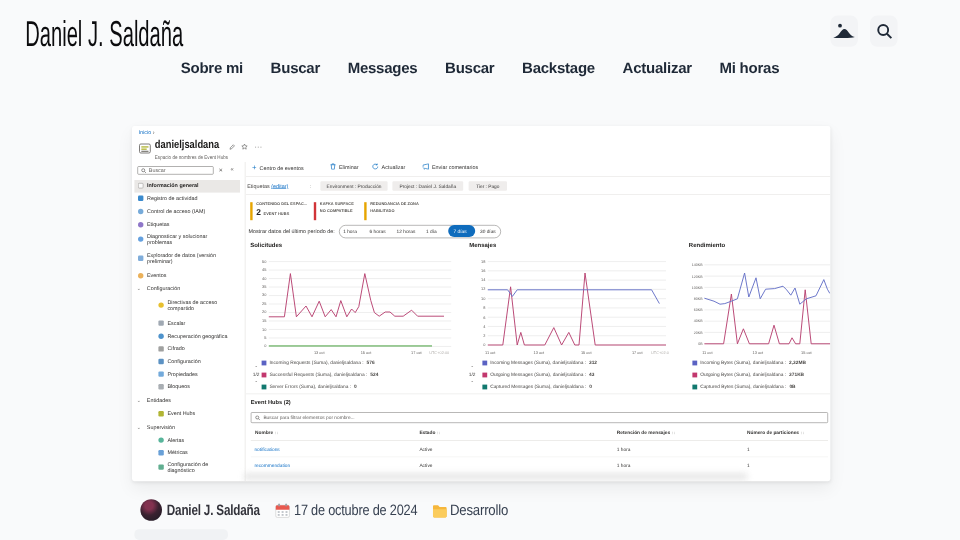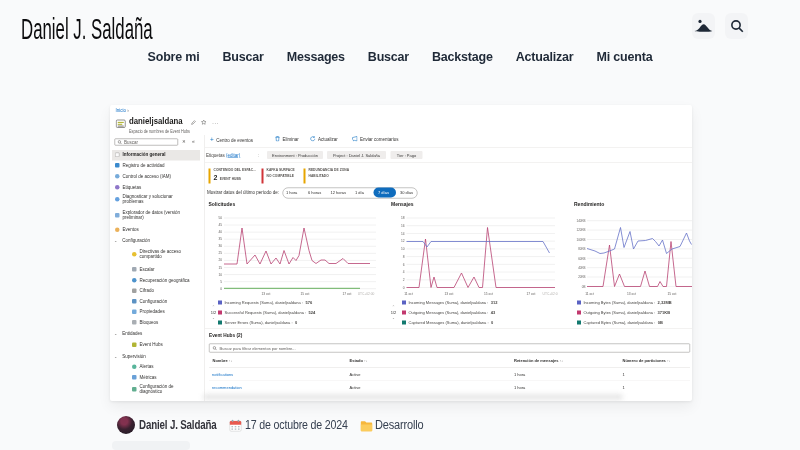--- a/index.html
+++ b/index.html
@@ -29,21 +29,21 @@
 <body>
 
   <div class="abs logo">Daniel J. Saldaña</div>
   <nav>
     <a>Sobre mi</a>
     <a>Buscar</a>
     <a>Messages</a>
     <a>Buscar</a>
     <a>Backstage</a>
     <a>Actualizar</a>
-    <a>Mi cuenta</a>
+    <a>Mi horas</a>
   </nav>
   <div class="btn" style="left:692px;">
     <svg width="19" height="19" viewBox="0 0 24 24">
       <circle cx="7.6" cy="5.6" r="2" fill="#1f2937"></circle>
       <path d="M0.5 17.8c2.9-.4 4.8-1.7 6.7-4.3 1.9-2.6 3.3-4.4 5-4.4 1.8 0 3.1 1.7 4.7 4 1.7 2.4 3.5 4.1 6.3 4.5-2.1 1-5.9 1-11.7 1-5.3 0-8.8.2-11-.8z" fill="#1f2937"></path>
     </svg>
   </div>
   <div class="btn" style="left:725px;">
     <svg width="16" height="16" viewBox="0 0 24 24" fill="none" stroke="#1f2937" stroke-width="2.4">
       <circle cx="10.5" cy="10.5" r="6.2"></circle>

